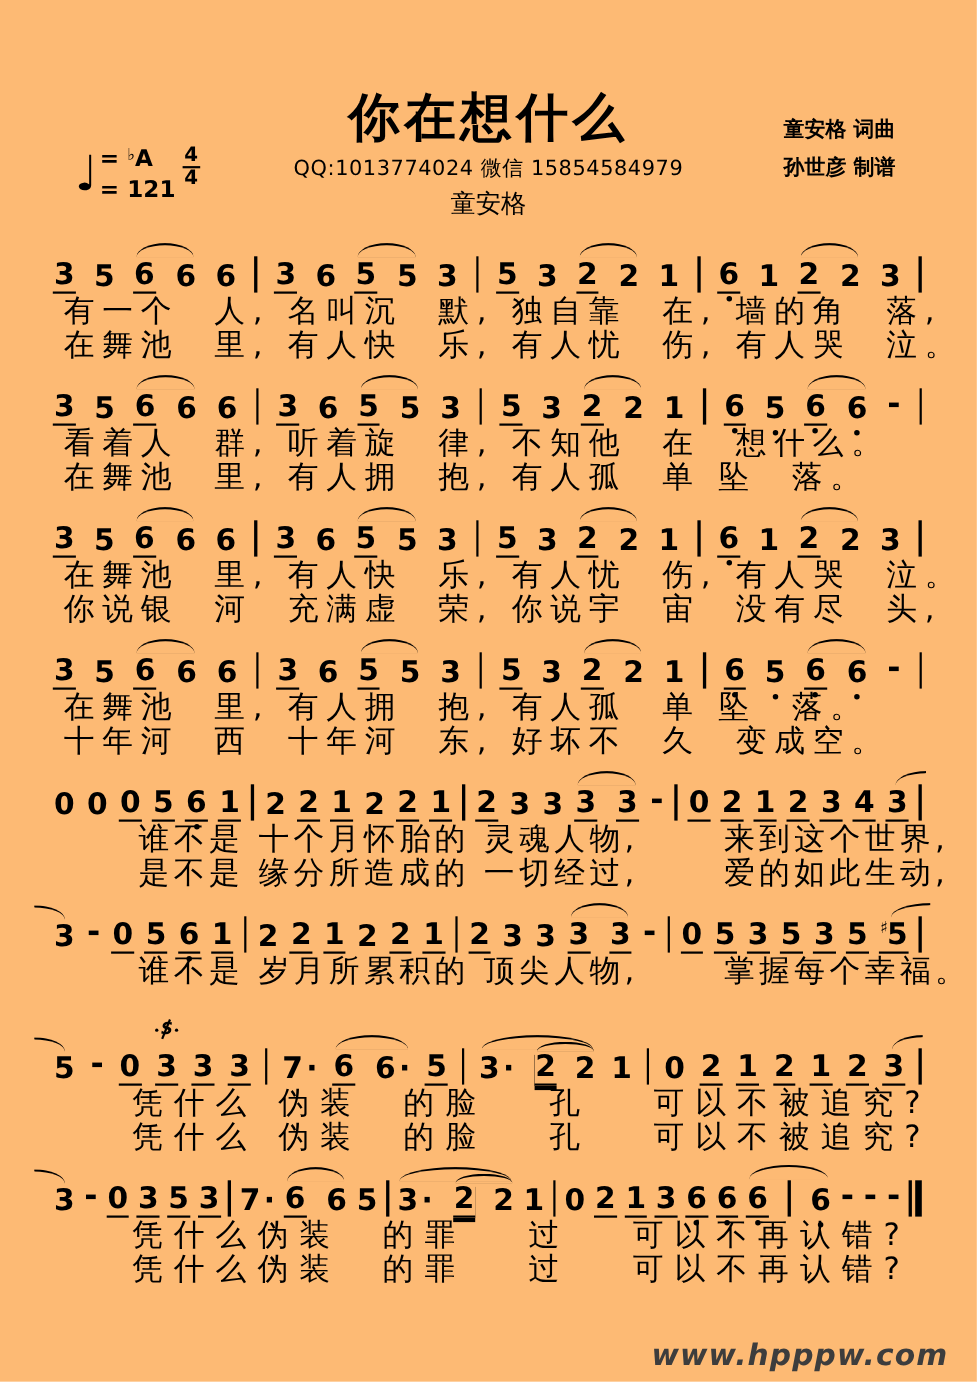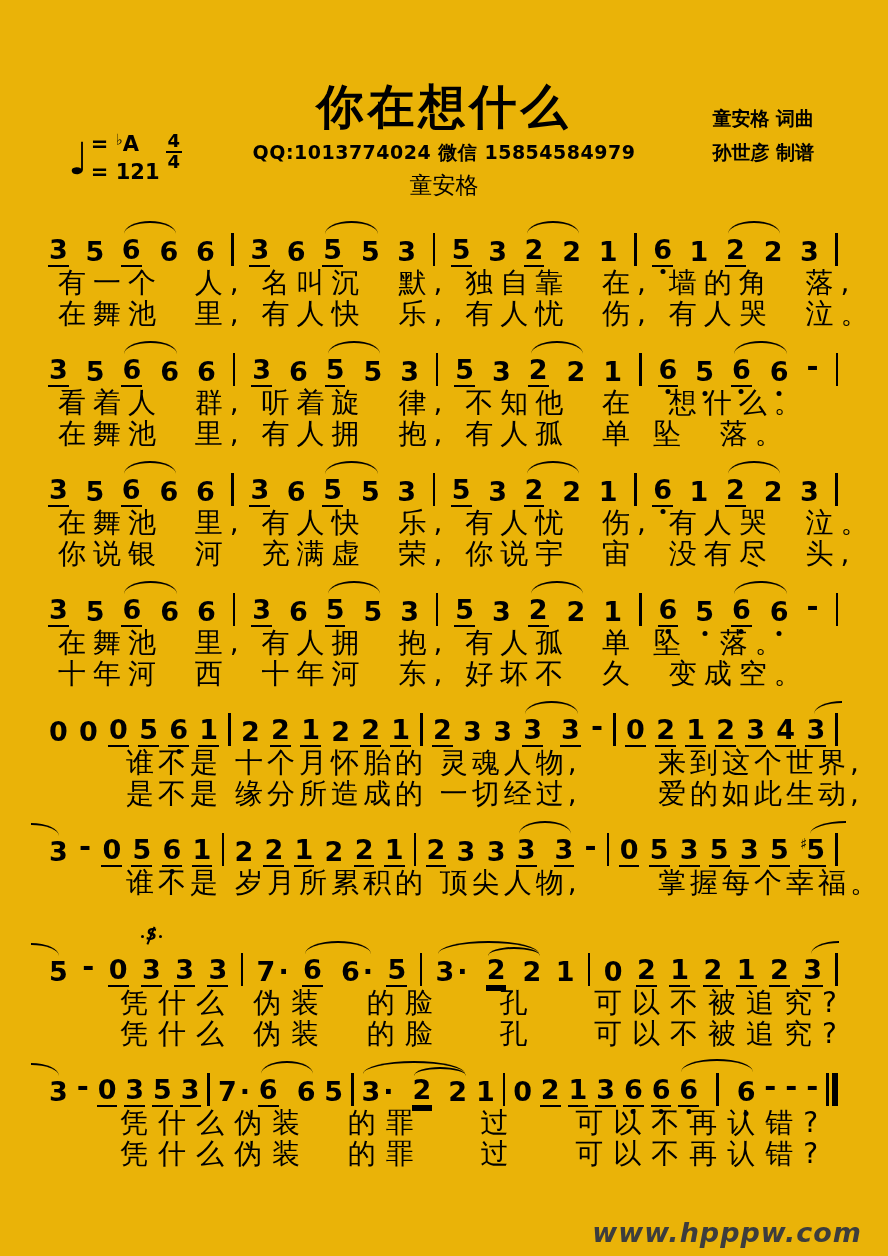--- a/index.html
+++ b/index.html
@@ -1,27 +1,27 @@
 <!DOCTYPE html>
 <html><head>
 <meta charset="utf-8">
 <style>
   html,body { margin:0; padding:0; background:#fff; }
   body { width:888px; height:1256px; position:relative; overflow:hidden;
          font-family:"DejaVu Sans", sans-serif; color:#000; }
-  .page { position:absolute; inset:0; background:#eab308; }
+  .page { position:absolute; inset:0; background:#fdba74; }
 
   
   .header { position:relative; height:212px; }
   .title { position:absolute; top:76px; left:0; width:100%; text-align:center;
            font-size:47px; font-weight:bold; letter-spacing:4px; }
   .credits { position:absolute; right:74px; top:101px; font-size:19px;
              font-weight:bold; line-height:1.8; text-align:left;margin-left:44px; }
   .contact { position:absolute; top:140px; left:0; width:100%; text-align:center;
-             font-size:19px; font-weight:bold; letter-spacing:0.5px; }
+             font-size:19px; font-weight:normal; letter-spacing:0.5px; }
   .artist { position:absolute; top:170px; left:0; width:100%; text-align:center;
             font-size:23px; }
   .keybox { position:absolute; left:68px; top:130px; display:flex; align-items:flex-start; }
   .bignote { font-size:44px; line-height:58px; font-weight:bold; }
   .keycol { display:flex; flex-direction:column; font-size:21px; font-weight:bold;
             margin-left:2px; line-height:1.35; }
   .flat { vertical-align:6px; font-size:15px; }
   .frac { display:flex; flex-direction:column; align-items:center; font-size:18px;
           font-weight:bold; margin-left:6px; line-height:1.05; margin-top:2px; }
   .ftop { border-bottom:2px solid #000; padding:0 2px; }

